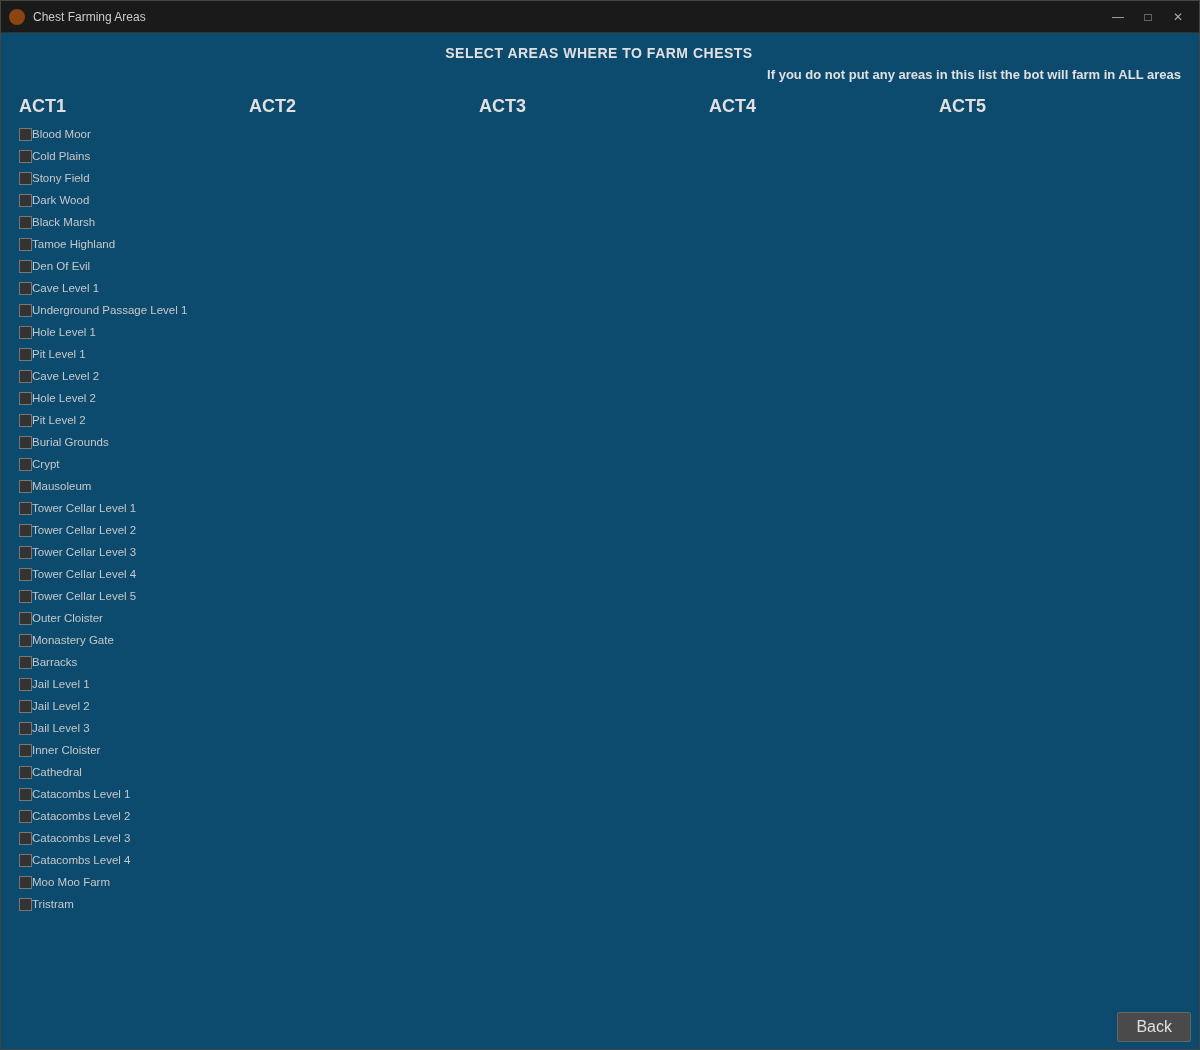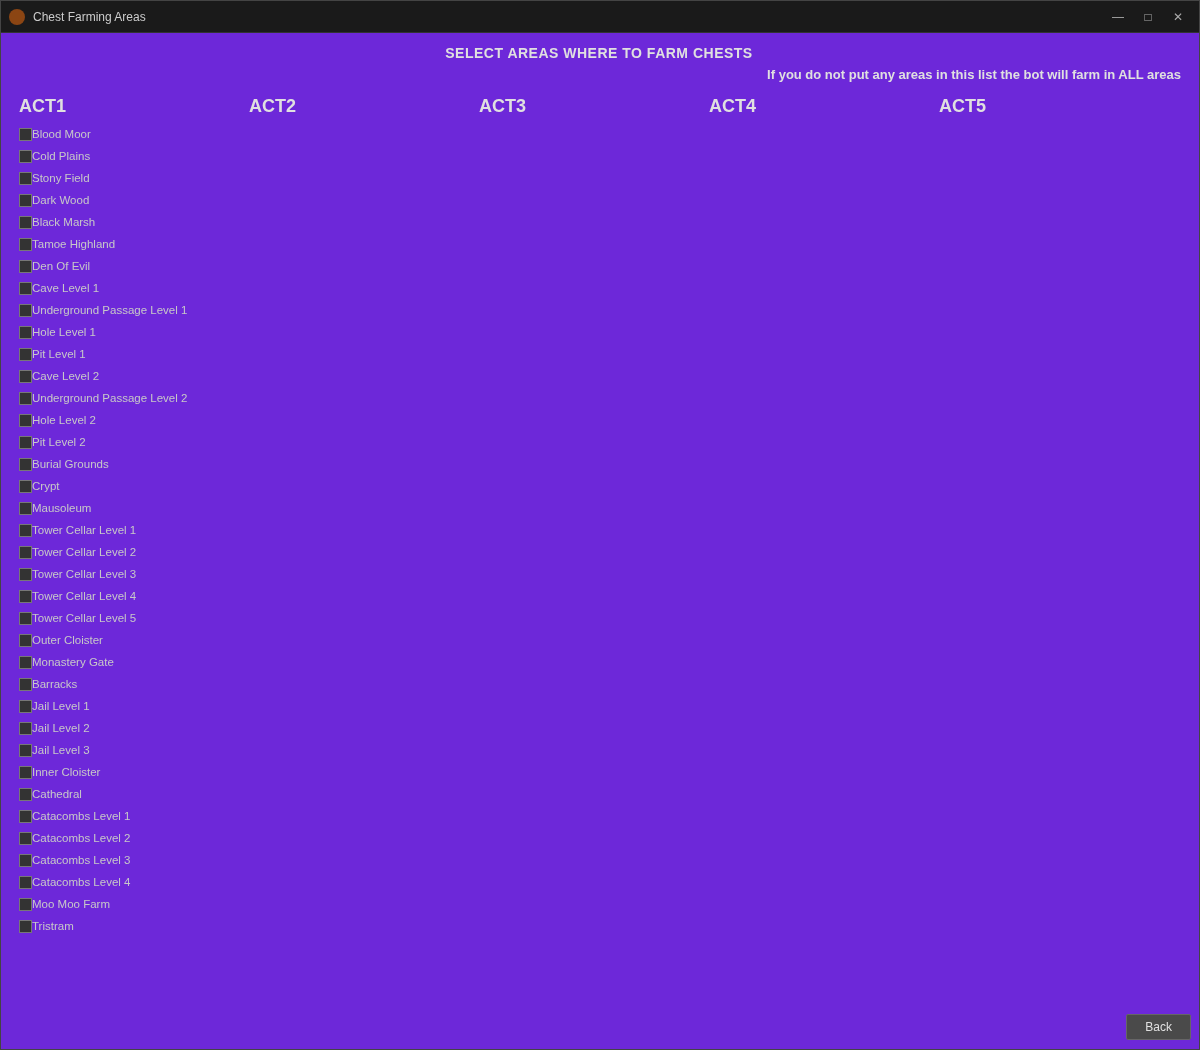--- a/index.html
+++ b/index.html
@@ -7,21 +7,21 @@
       background: #1e1e1e;
       font-family: 'Segoe UI', Arial, sans-serif;
       color: #ccc;
       width: 1200px;
       height: 1050px;
       overflow: hidden;
     }
     .window {
       width: 1200px;
       height: 1050px;
-      background: #6d28d9;
+      background: #0c4a6e;
       border: 1px solid #444;
       display: flex;
       flex-direction: column;
     }
     .title-bar {
       background: #1a1a1a;
       height: 32px;
       display: flex;
       align-items: center;
       padding: 0 8px;
@@ -133,21 +133,21 @@
       align-items: center;
       justify-content: flex-end;
       padding: 0 8px;
       flex-shrink: 0;
     }
     .back-btn {
       background: #4a4a4a;
       border: 1px solid #666;
       color: #e0e0e0;
       padding: 5px 18px;
-      font-size: 12px;
+      font-size: 16px;
       cursor: pointer;
       border-radius: 2px;
     }
   </style>
 </head>
 <body>
 
 <div class="window">
   <div class="title-bar">
     <div class="title-bar-icon"></div>
@@ -217,24 +217,20 @@
             <div class="area-item">
               <div class="checkbox"></div>
               <span class="area-label">Pit Level 1</span>
             </div>
             <div class="area-item">
               <div class="checkbox"></div>
               <span class="area-label">Cave Level 2</span>
             </div>
             <div class="area-item">
               <div class="checkbox"></div>
-              <span class="area-label">Underground Passage Level 2</span>
-            </div>
-            <div class="area-item">
-              <div class="checkbox"></div>
               <span class="area-label">Hole Level 2</span>
             </div>
             <div class="area-item">
               <div class="checkbox"></div>
               <span class="area-label">Pit Level 2</span>
             </div>
             <div class="area-item">
               <div class="checkbox"></div>
               <span class="area-label">Burial Grounds</span>
             </div>

